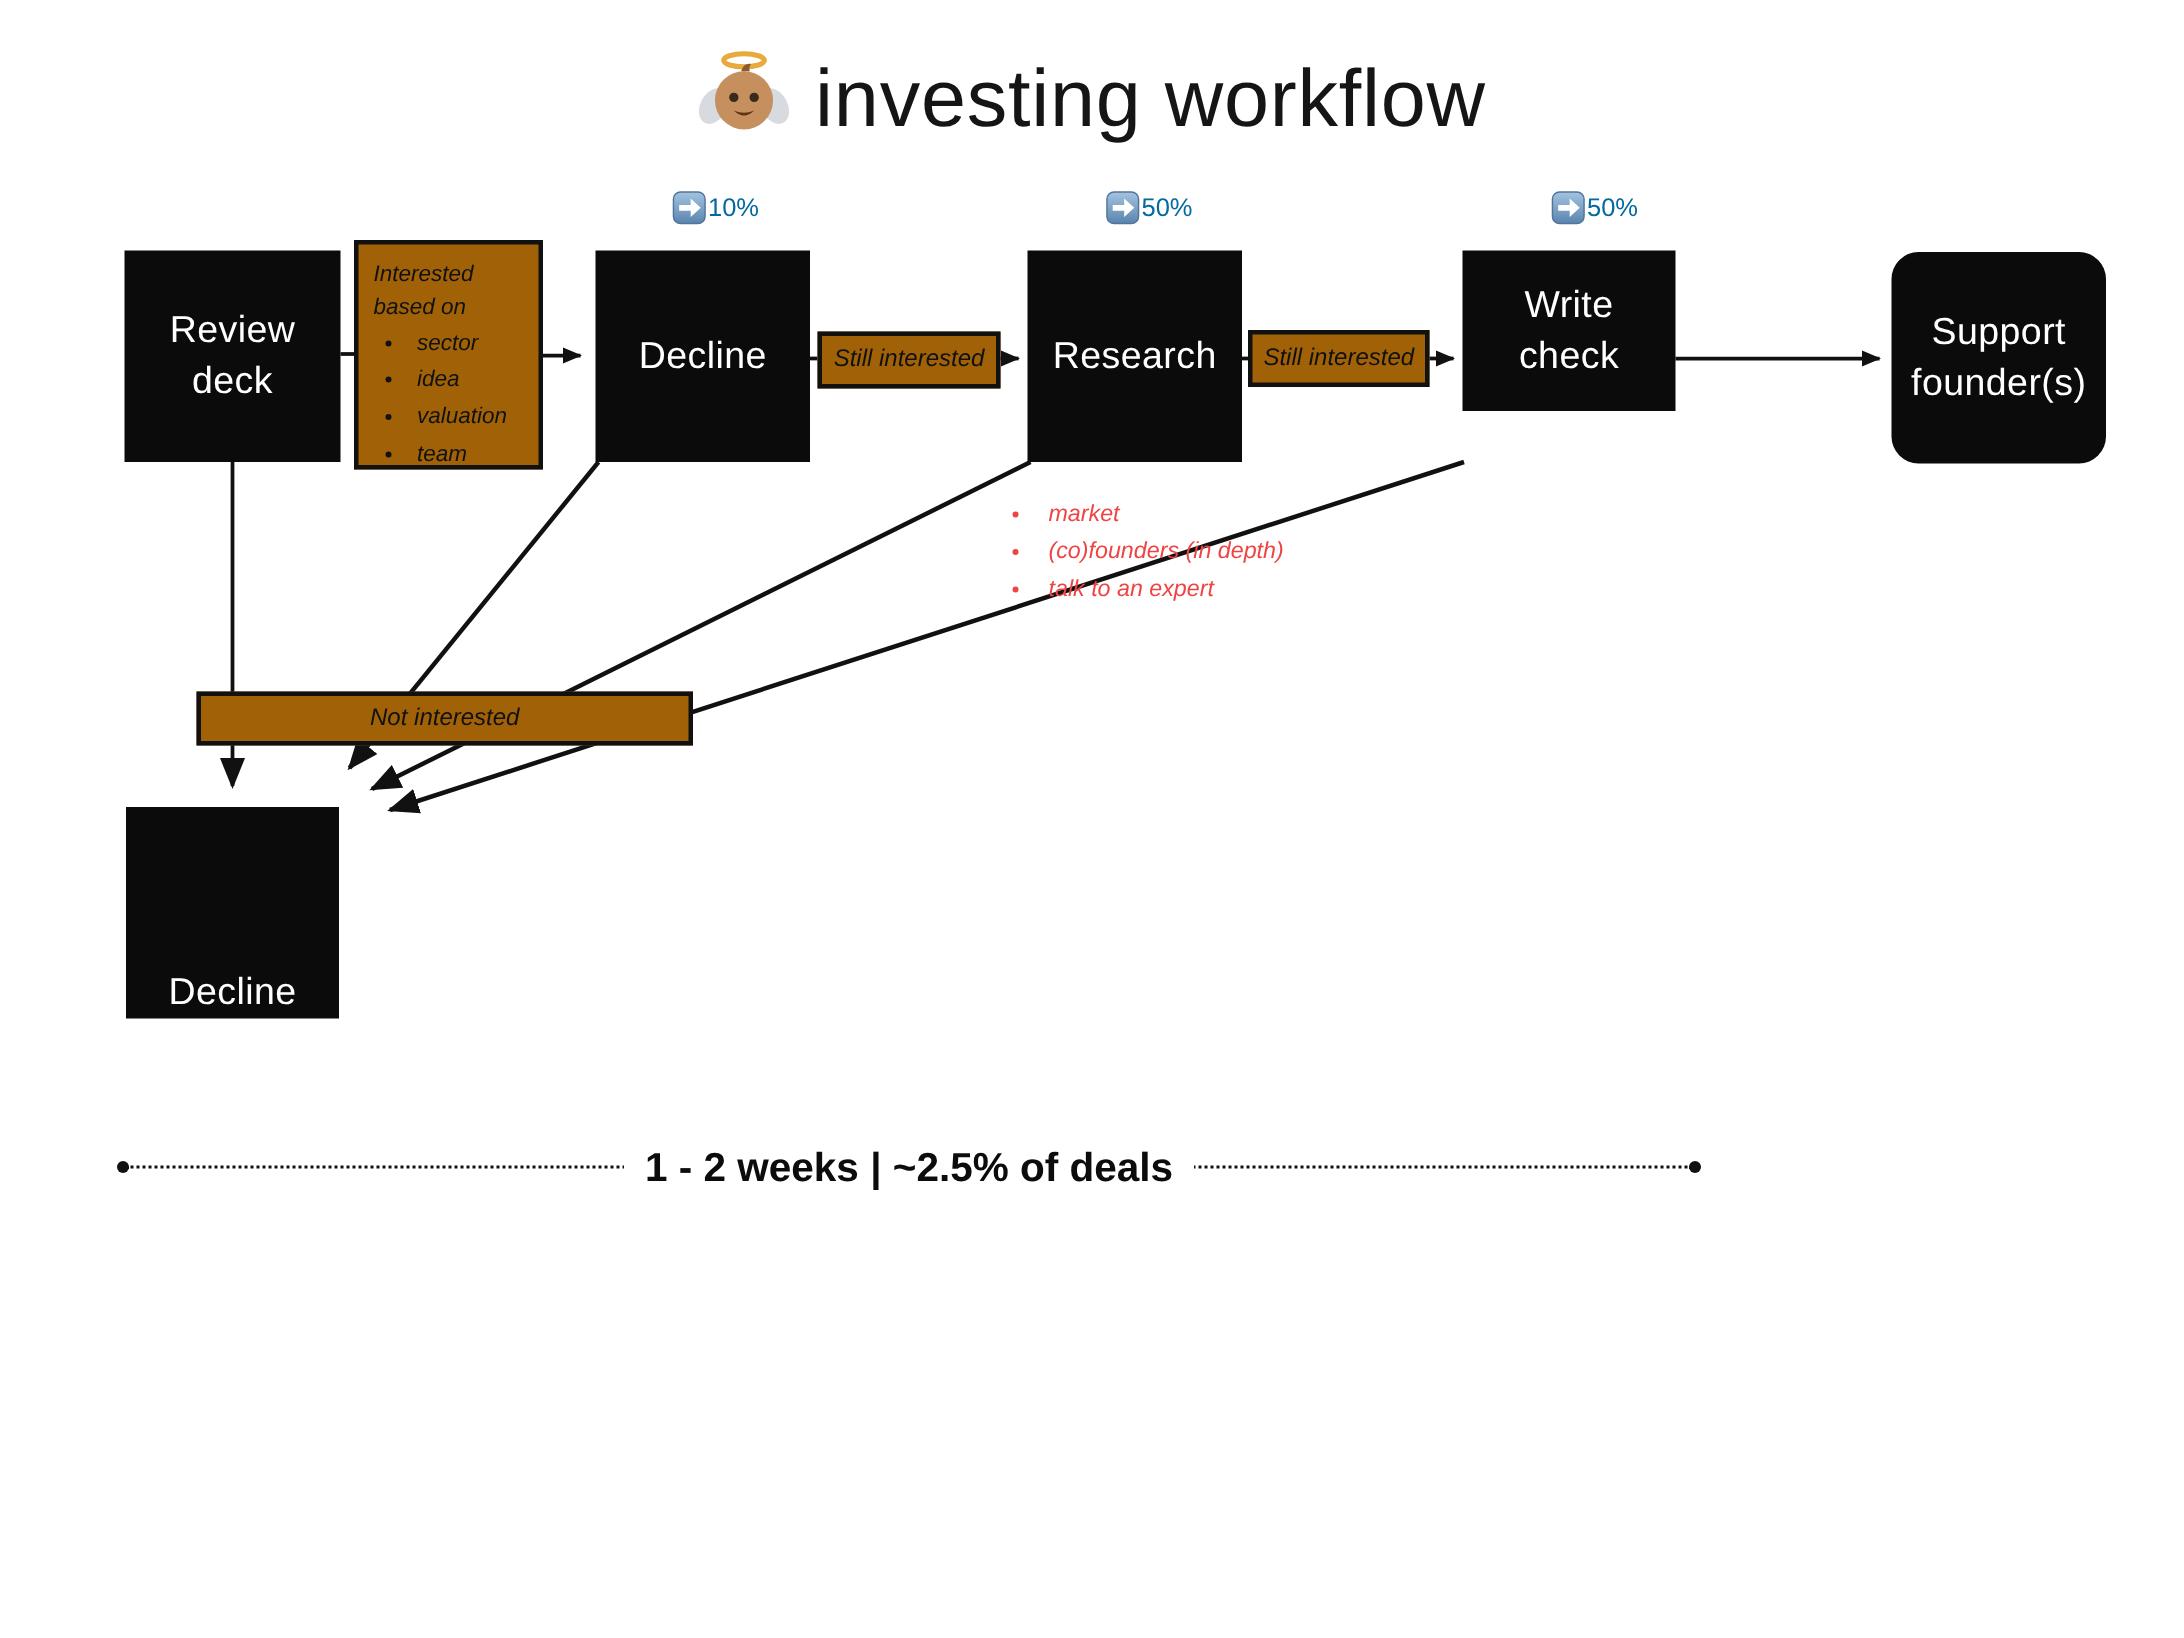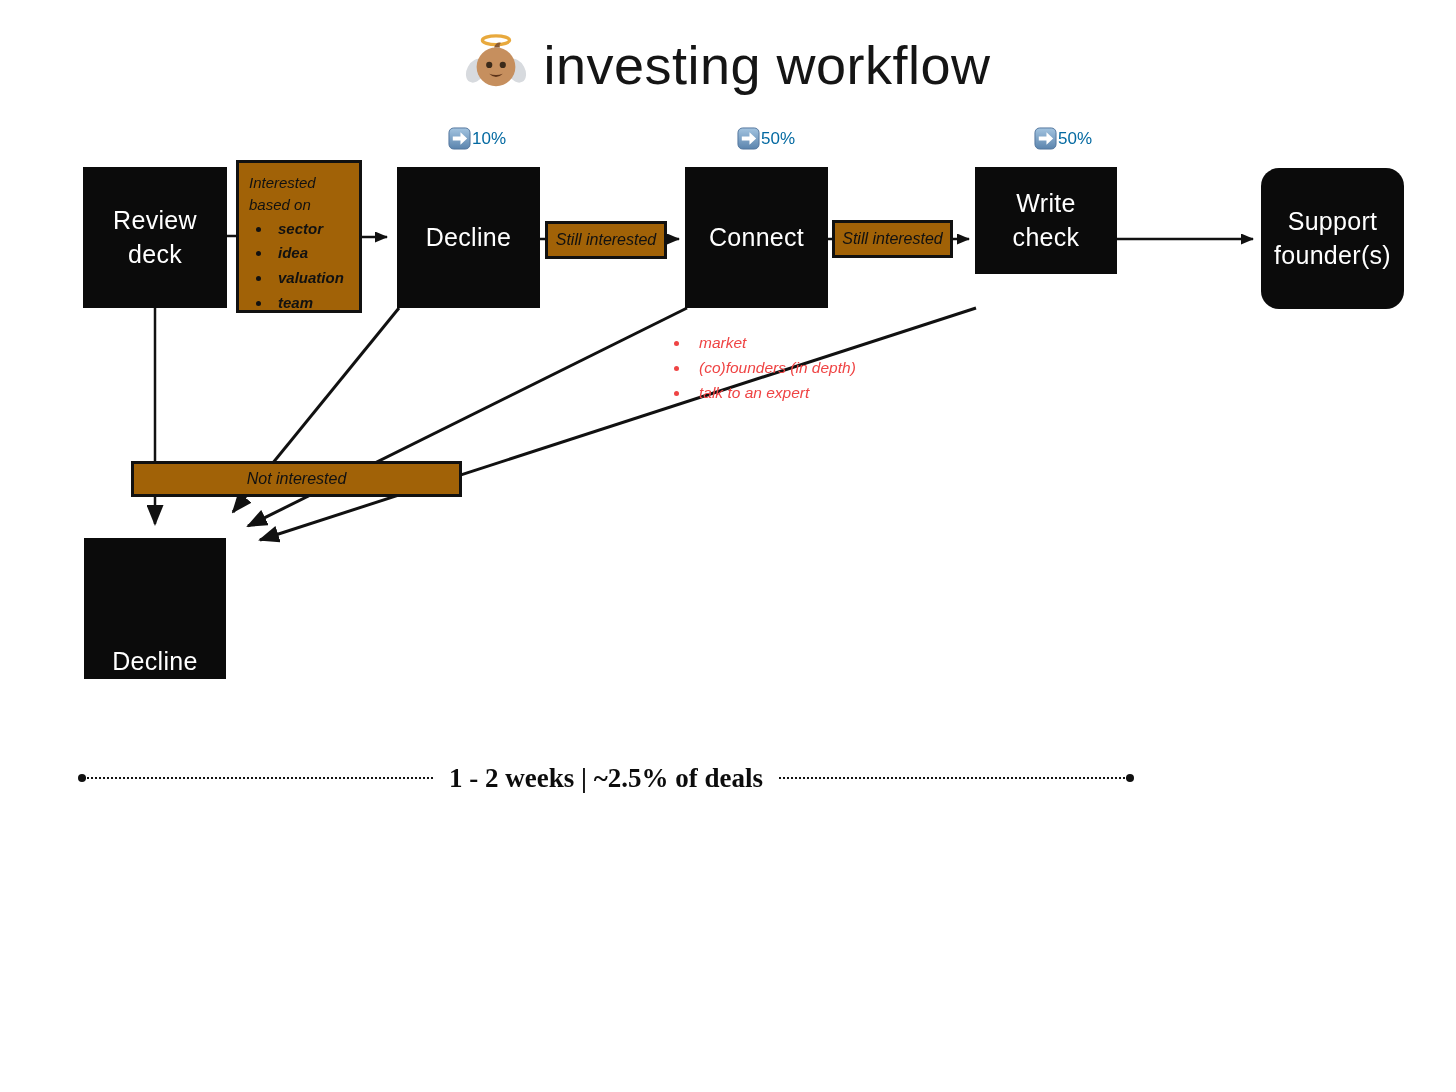--- a/index.html
+++ b/index.html
@@ -23,21 +23,21 @@
   }
   .whitebox{
     position:absolute;background:#a16207;border:3px solid #111;box-sizing:border-box;z-index:2;
   }
   .edge-label{
     display:flex;align-items:center;justify-content:center;
     font-style:italic;font-size:16px;color:#111;text-align:center;
   }
   .note-box{padding:9px 8px 6px 10px;font-style:italic;font-size:15px;line-height:1.45;z-index:3;}
   .note-box .note-heading{margin:0 0 2px 0;}
-  .note-box ul{margin:2px 0 0 0;padding-left:23px;font-weight:bold;}
+  .note-box ul{margin:2px 0 0 0;padding-left:23px;}
   .note-box li{margin:0 0 3px 0;padding-left:6px;}
   .research-notes{
     position:absolute;font-style:italic;font-size:15.5px;color:#ef4444;z-index:2;
   }
   .research-notes ul{margin:0;padding-left:24px;}
   .research-notes li{margin-bottom:7px;padding-left:9px;}
   .rate{
     position:absolute;display:flex;align-items:center;gap:1px;z-index:2;
     font-size:17px;font-weight:400;
   }
@@ -162,21 +162,21 @@
 
   <div class="node" style="left:397px;top:167px;width:143px;height:141px;">
     <span>Decline</span>
   </div>
 
   <div class="whitebox edge-label" style="left:545px;top:221px;width:122px;height:38px;">
     <span>Still interested</span>
   </div>
 
   <div class="node" style="left:685px;top:167px;width:143px;height:141px;">
-    <span>Connect</span>
+    <span>Research</span>
   </div>
 
   <div class="whitebox edge-label" style="left:832px;top:220px;width:121px;height:38px;">
     <span>Still interested</span>
   </div>
 
   <div class="node" style="left:975px;top:167px;width:142px;height:107px;">
     <span style="max-width:100px;">Write check</span>
   </div>
 
@@ -193,20 +193,20 @@
   </div>
 
   <div class="whitebox edge-label" style="left:131px;top:461px;width:331px;height:36px;">
     <span>Not interested</span>
   </div>
 
   <div class="node" style="left:84px;top:538px;width:142px;height:141px;align-items:flex-end;">
     <span>Decline</span>
   </div>
 
-  <div class="timeline" style="left:78px;top:759px;width:1056px;font-family:Liberation Serif, serif;">
+  <div class="timeline" style="left:78px;top:759px;width:1056px;">
     <div class="dotline"></div>
     <div class="end-dot left"></div>
     <div class="end-dot right"></div>
     <div class="timeline-label">1 - 2 weeks | ~2.5% of deals</div>
   </div>
 
 </div>
 
 </body></html>

